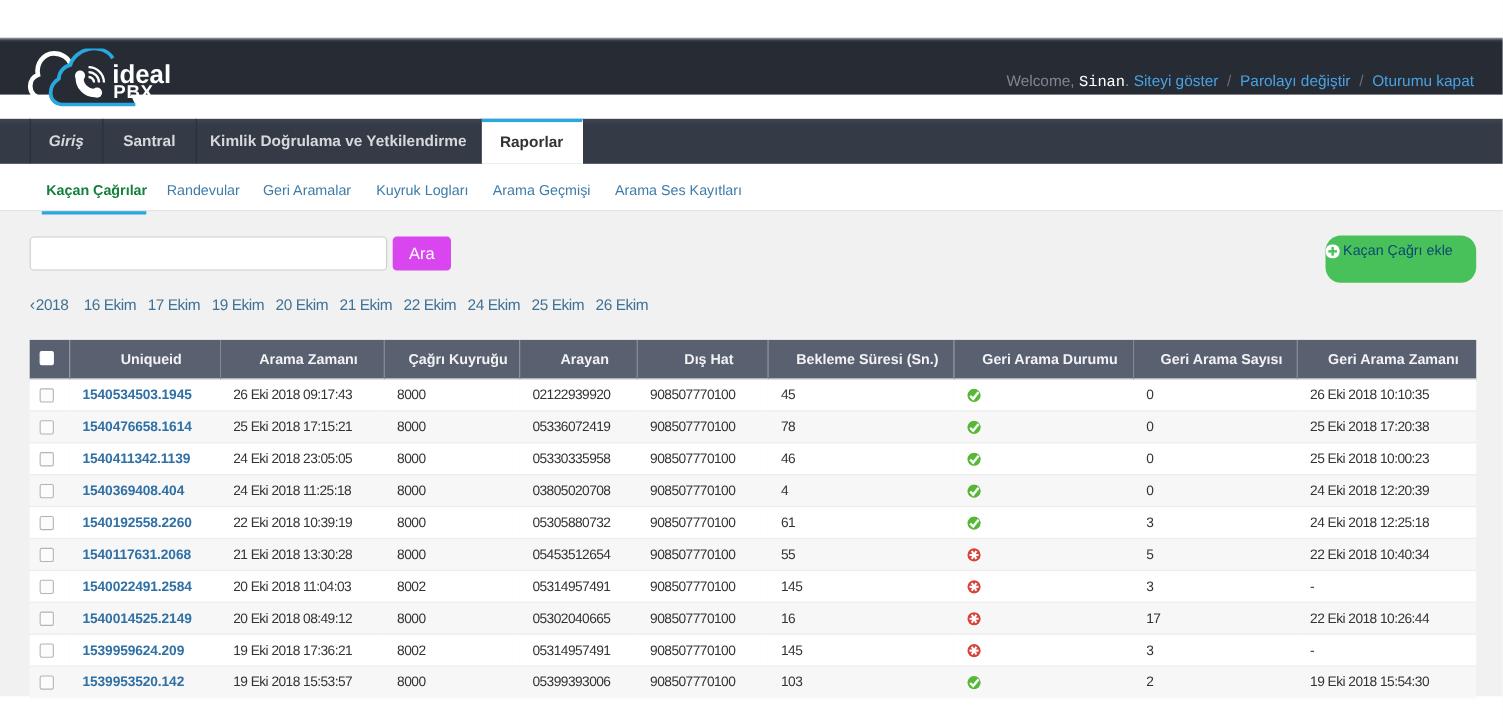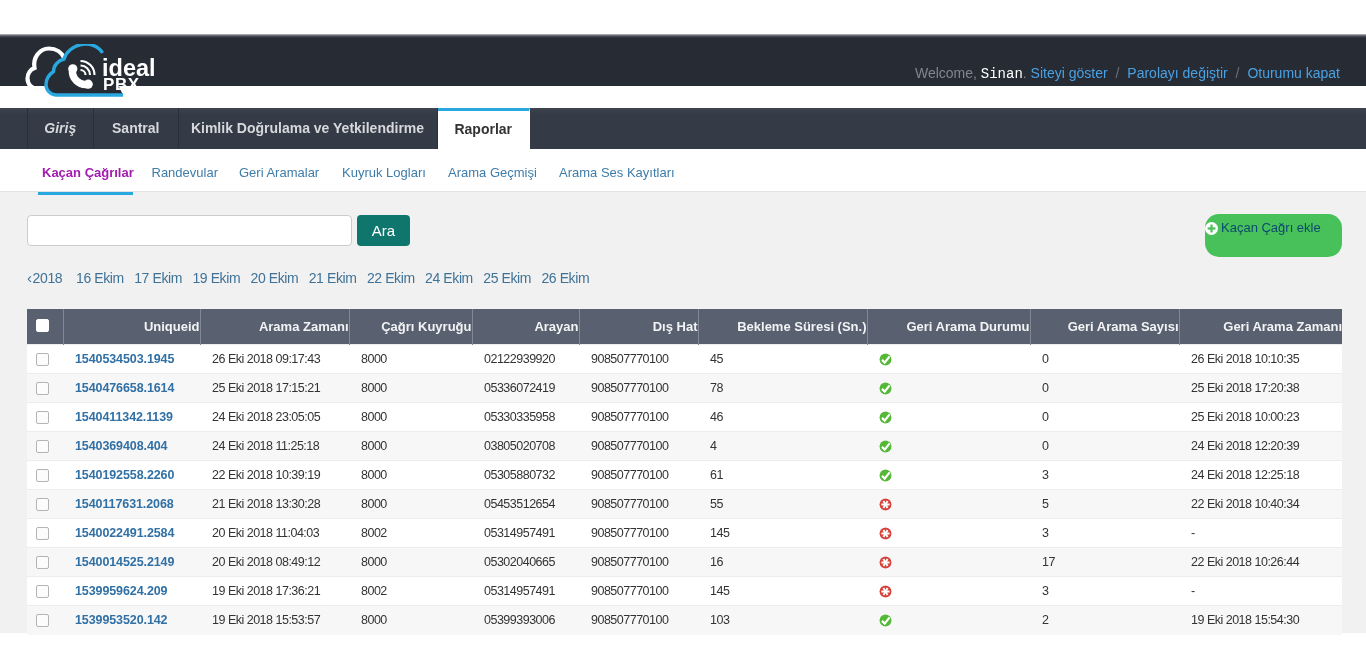--- a/index.html
+++ b/index.html
@@ -14,37 +14,37 @@
 .brand .userbar .sep { color:#6a707a; padding:0 4px; }
 
 .nav { position:absolute; left:0; top:108px; width:1366px; height:40.5px; background:linear-gradient(#3e4450 0px, #343b47 6px, #343b47 100%); }
 .nav .tabs { display:flex; margin-left:26.5px; height:40.5px; }
 .nav .tab { height:40.5px; line-height:40.5px; text-align:center; font-size:14px; font-weight:bold; color:#d6d8db; border-right:1px solid #2a303a; }
 .nav .tab:first-child { border-left:1px solid #2a303a;font-style:italic; }
 .nav .tab.active { background:#fff; color:#333; border-top:3.4px solid #29a8e0; line-height:36px; border-right-color:#fff; margin-top:-0.5px; height:41px; }
 
 .subnav { position:absolute; left:0; top:148.5px; width:1366px; height:43px; background:#fff; }
 .subnav .item { position:absolute; top:0; height:43px; line-height:47px; font-size:13px; color:#3e7ca9; }
-.subnav .item.active { color:#a21caf; font-weight:bold; }
+.subnav .item.active { color:#15803d; font-weight:bold; }
 .underline { position:absolute; left:37.5px; top:43.2px; width:95.3px; height:3.6px; background:#29a8e0; z-index:5; }
 
 .content { position:absolute; left:0; top:191px; width:1366px; height:442px; background:#f1f1f1; border-top:1px solid #e3e3e3; }
 
 .searchrow { position:absolute; left:27px; top:23px; }
 .searchrow input { width:325px; height:31px; border:1px solid #ccc; border-radius:4px; background:#fff; vertical-align:top; }
-.btn-ara { position:absolute; left:330px; top:0; width:53px; height:31px; background:#0f766e; color:#fff; border-radius:4px; font-size:15px; text-align:center; line-height:31px; }
+.btn-ara { position:absolute; left:330px; top:0; width:53px; height:31px; background:#d946ef; color:#fff; border-radius:4px; font-size:15px; text-align:center; line-height:31px; }
 .btn-add { position:absolute; right:24px; top:22px; width:137px; height:43px; background:#49c15a; border-radius:14px; color:#0c4a6e; font-size:13px; line-height:27px; text-align:left; }
 .btn-add svg { vertical-align:-3px; margin-right:3px; }
 
 .dates { position:absolute; left:27px; top:76.5px; font-size:14px; letter-spacing:-0.4px; }
 .dates a { color:#3f7296; margin-right:10.4px; }
 .dates .chev { color:#3f7296; margin-right:1px; font-size:15px; }
 
 table.results { position:absolute; left:27px; top:116.5px; width:1315px; border-collapse:collapse; table-layout:fixed; }
-table.results th { background:#59606f; color:#f2f3f5; font-size:13px; font-weight:bold; text-align:right; height:36px; padding:0 0 0 12px; border-left:1px solid rgba(255,255,255,0.25); }
+table.results th { background:#59606f; color:#f2f3f5; font-size:13px; font-weight:bold; text-align:center; height:36px; padding:0 0 0 12px; border-left:1px solid rgba(255,255,255,0.25); }
 table.results th:first-child { border-left:none; text-align:center; padding:0; }
 table.results td { height:29px; font-size:12.5px; letter-spacing:-0.5px; color:#333; padding:0 0 0 12px; border-top:1px solid #ececec; background:#fff; }
 table.results tr:first-child td { border-top:none; }
 table.results tr.alt td { background:#f7f7f7; }
 table.results td:first-child { text-align:center; padding:0; }
 table.results td a { color:#3070a5; font-weight:bold; letter-spacing:-0.1px; }
 .cb { display:inline-block; width:13px; height:13px; border:1px solid #b4b4b4; border-radius:2px; background:#fcfcfc; vertical-align:middle; margin-right:5px; }
 .cb.hdr { background:#fff; border-color:#fff; position:relative; top:-1.5px; }
 .okic, .noic { display:inline-block; width:13px; height:13px; border-radius:50%; vertical-align:middle; }
 </style>

